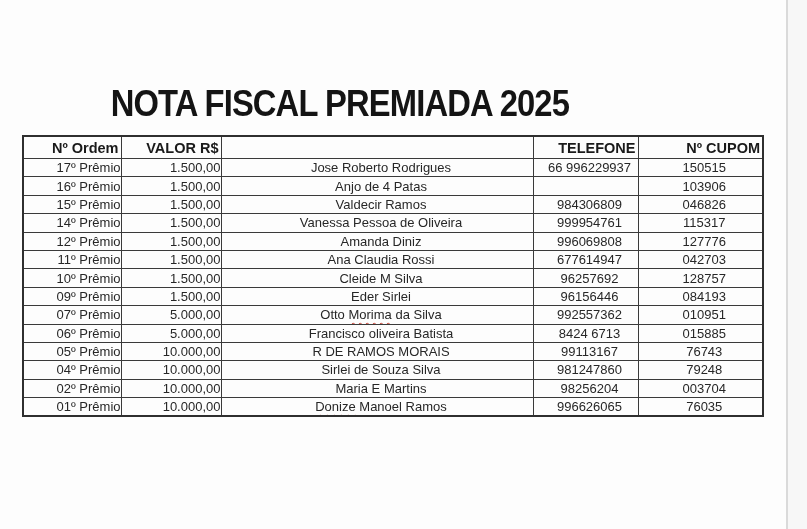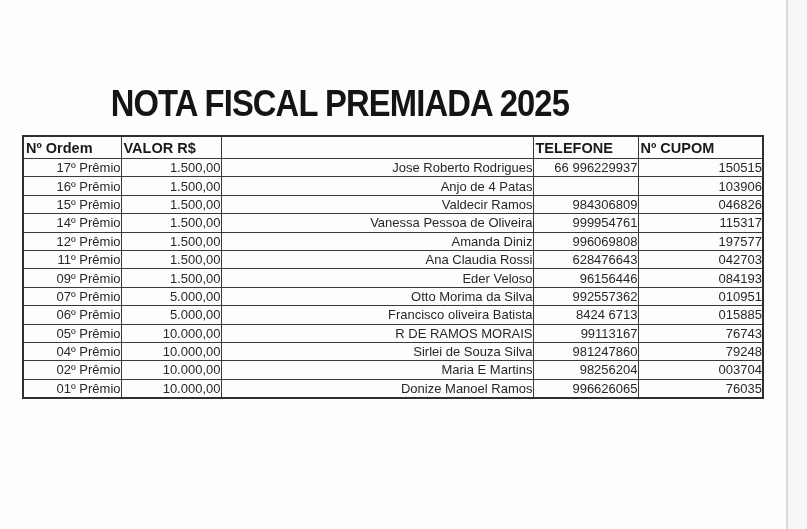--- a/index.html
+++ b/index.html
@@ -24,30 +24,30 @@
     border-collapse:collapse;table-layout:fixed;width:740px;
     border:2px solid #2f2f2f;
   }
   .prize-table th,.prize-table td{
     border:1px solid #3a3a3a;
     overflow:hidden;white-space:nowrap;
     color:#272727;
   }
   .prize-table th{
     height:21px;font-size:14.5px;font-weight:bold;color:#1a1a1a;
-    text-align:left;padding:0 2px;
+    text-align:right;padding:0 2px;
   }
   .prize-table td{height:17.4px;font-size:13px;padding:0;}
   .col-ordem{width:98px;}
   .col-valor{width:100px;}
   .col-nome{width:312px;}
   .col-tel{width:105px;}
   .col-cupom{width:125px;}
   td.c{text-align:right;}
-  td.l{text-align:right;padding-left:8px;}
+  td.l{text-align:center;padding-left:8px;}
   .sp{
     text-decoration-line:underline;
     text-decoration-style:wavy;
     text-decoration-color:#c2392b;
     text-decoration-thickness:1px;
     text-underline-offset:3px;
   }
 </style>
 </head>
 <body>
@@ -101,33 +101,40 @@
           <td class="c">1.500,00</td>
           <td class="l">Vanessa Pessoa de Oliveira</td>
           <td class="l">999954761</td>
           <td class="l">115317</td>
         </tr>
         <tr>
           <td class="c">12º Prêmio</td>
           <td class="c">1.500,00</td>
           <td class="l">Amanda Diniz</td>
           <td class="l">996069808</td>
-          <td class="l">197577</td>
+          <td class="l">127776</td>
         </tr>
         <tr>
           <td class="c">11º Prêmio</td>
           <td class="c">1.500,00</td>
           <td class="l">Ana Claudia Rossi</td>
-          <td class="l">628476643</td>
+          <td class="l">677614947</td>
           <td class="l">042703</td>
+        </tr>
+        <tr>
+          <td class="c">10º Prêmio</td>
+          <td class="c">1.500,00</td>
+          <td class="l">Cleide M Silva</td>
+          <td class="l">96257692</td>
+          <td class="l">128757</td>
         </tr>
         <tr>
           <td class="c">09º Prêmio</td>
           <td class="c">1.500,00</td>
-          <td class="l">Eder Veloso</td>
+          <td class="l">Eder Sirlei</td>
           <td class="l">96156446</td>
           <td class="l">084193</td>
         </tr>
         <tr>
           <td class="c">07º Prêmio</td>
           <td class="c">5.000,00</td>
           <td class="l"><span>Otto</span> <span class="sp">Morima</span> <span>da</span> <span>Silva</span></td>
           <td class="l">992557362</td>
           <td class="l">010951</td>
         </tr>

